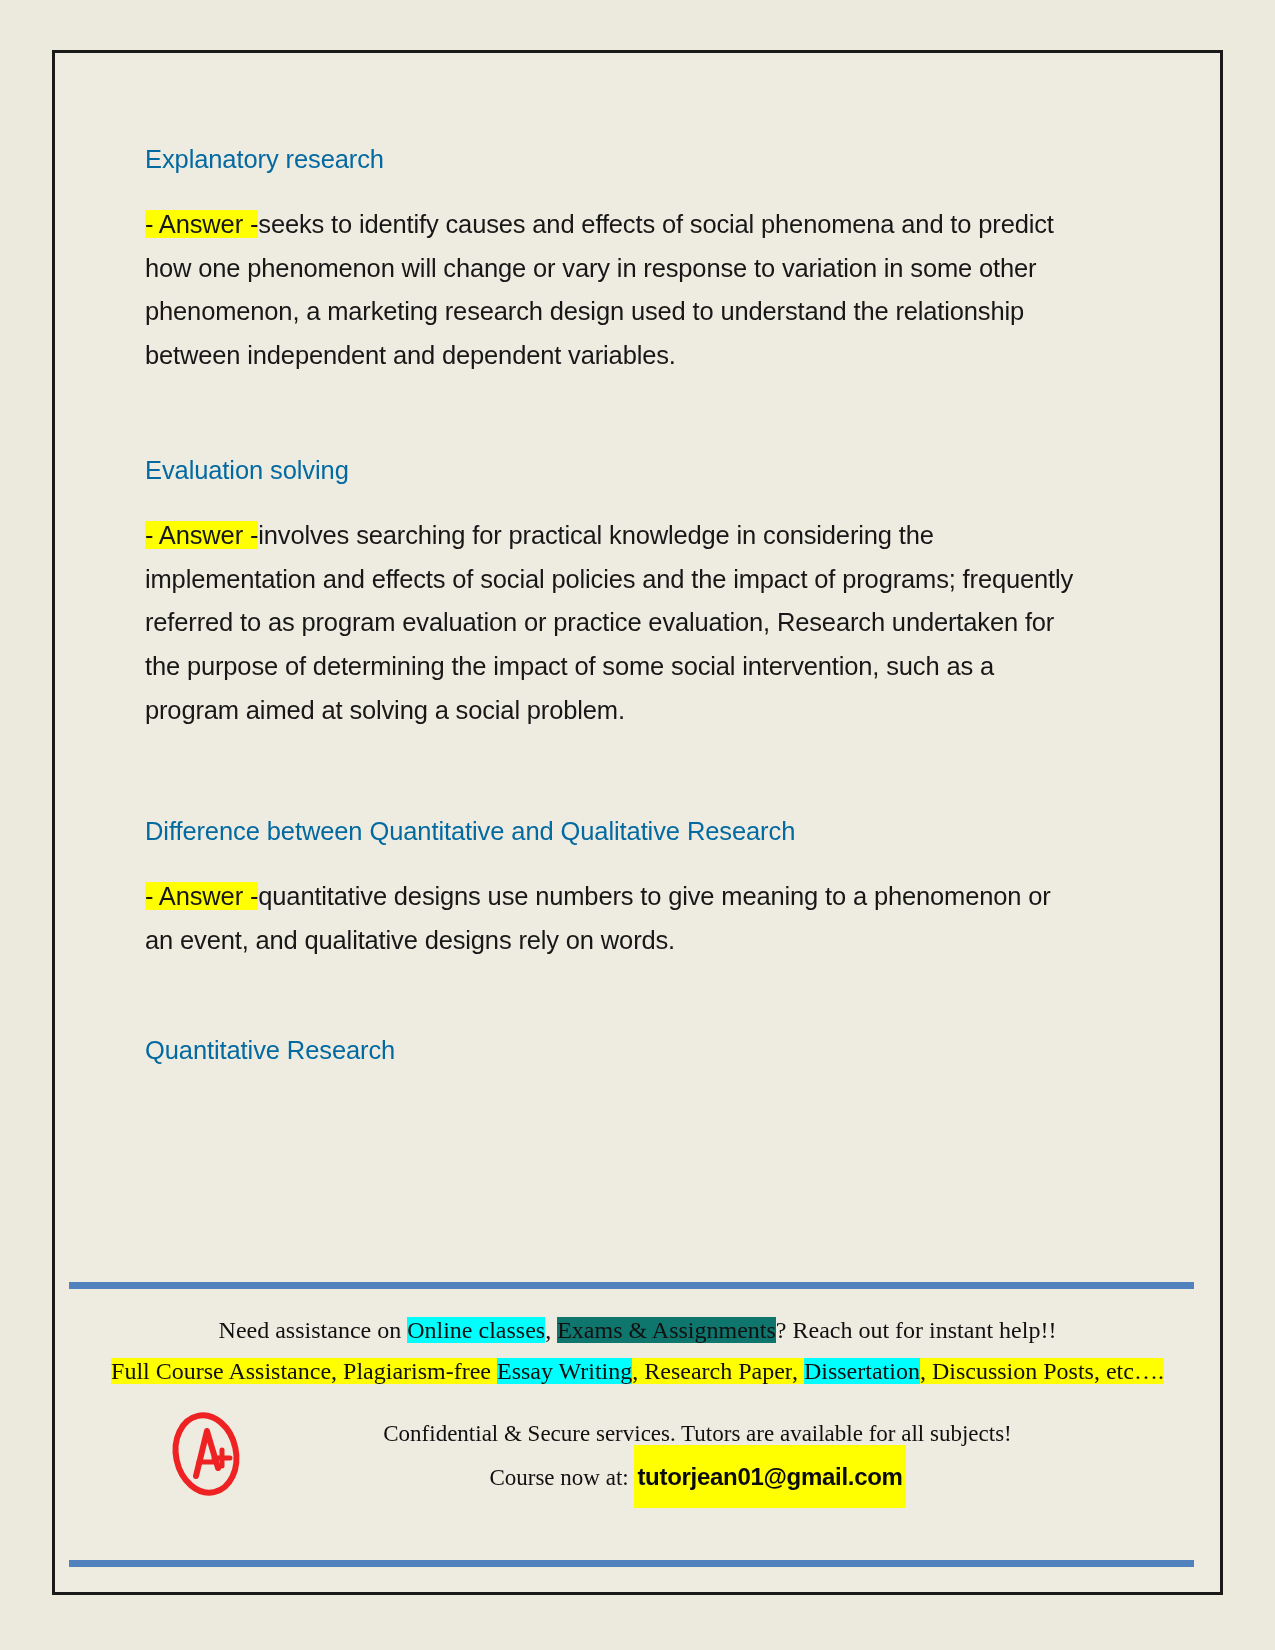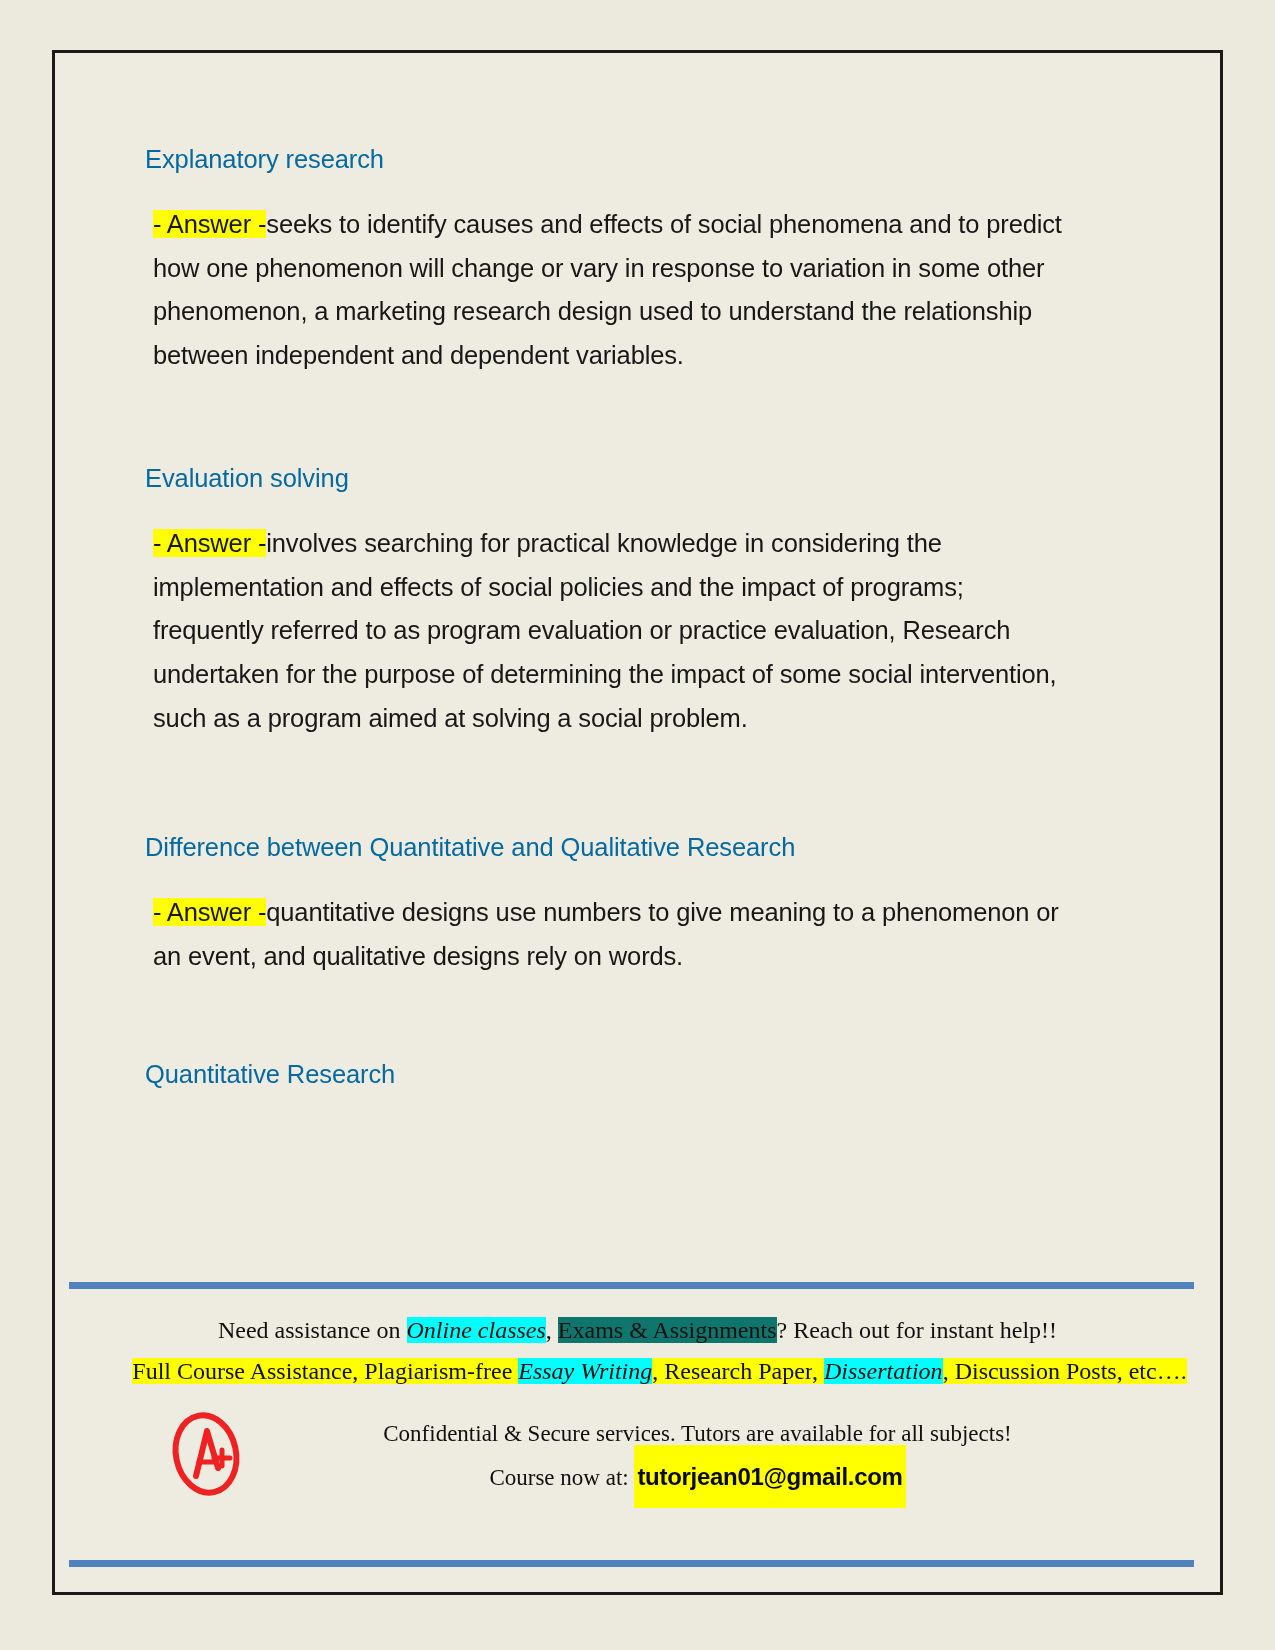--- a/index.html
+++ b/index.html
@@ -41,21 +41,21 @@
     margin: 0 0 26px 0;
     letter-spacing: -0.1px;
   }
 
   .para {
     font-family: "Liberation Sans", sans-serif;
     font-size: 25.5px;
     font-weight: 400;
     color: #171717;
     line-height: 1.72;
-    margin: 8px;
+    margin: 0;
     letter-spacing: -0.15px;
   }
 
   .answer-tag {
     background: #ffff00;
     color: #171717;
   }
 
   .block-gap-lg { height: 76px; }
   .block-gap-md { height: 82px; }
@@ -90,35 +90,34 @@
     white-space: nowrap;
   }
 
   .ad-line-1 {
     top: 35px;
     font-size: 24px;
   }
   .ad-line-2 {
     top: 76px;
     font-size: 24px;
-    padding-left: 22px;
   }
   .ad-line-3 {
     top: 139px;
     font-size: 23px;
     padding-left: 60px;
   }
   .ad-line-4 {
     top: 181px;
     font-size: 23px;
     padding-left: 60px;
   }
 
   .hl-yellow { background: #ffff00; }
-  .hl-cyan   { background: #00ffff; font-style: italic; }
+  .hl-cyan   { background: #00ffff; }
   .hl-green  { background: #0f766e; }
 
   .email {
     font-family: "Liberation Sans", sans-serif;
     font-weight: bold;
     font-size: 24px;
     background: #ffff00;
     color: #0a0a0a;
     padding: 18px 3px;
     letter-spacing: -0.3px;

